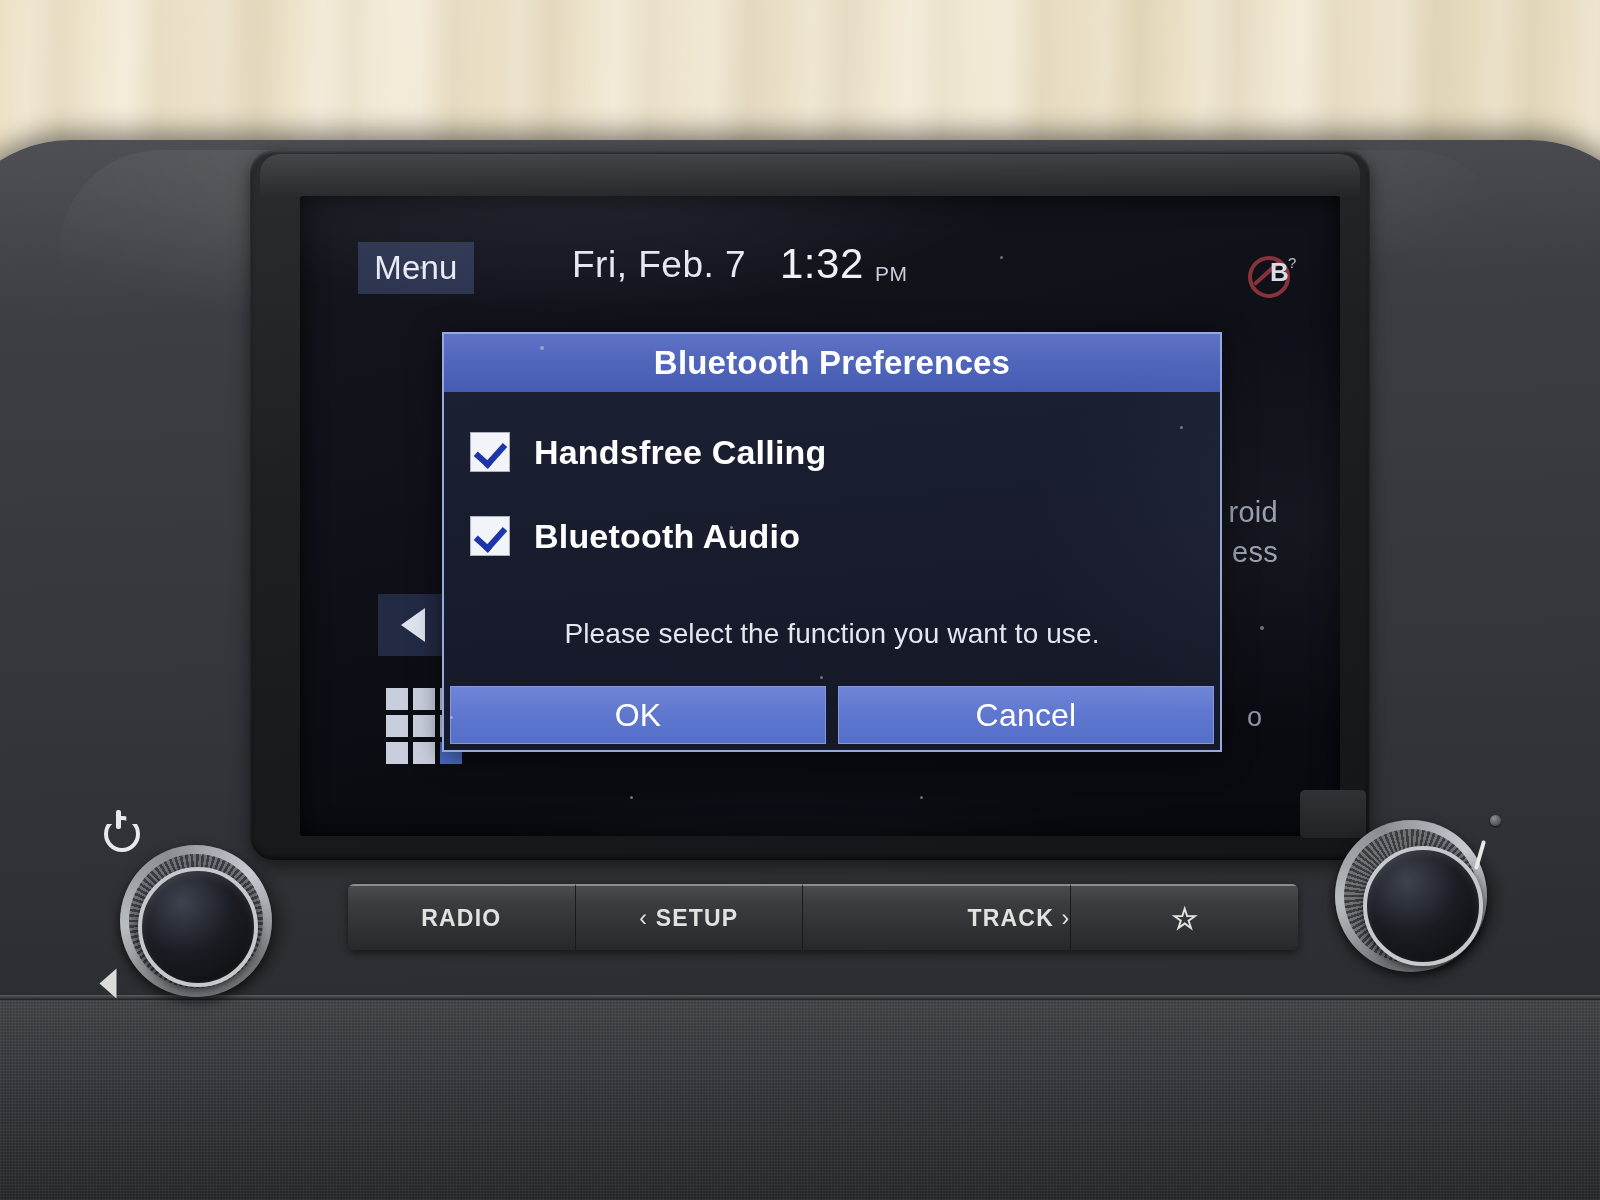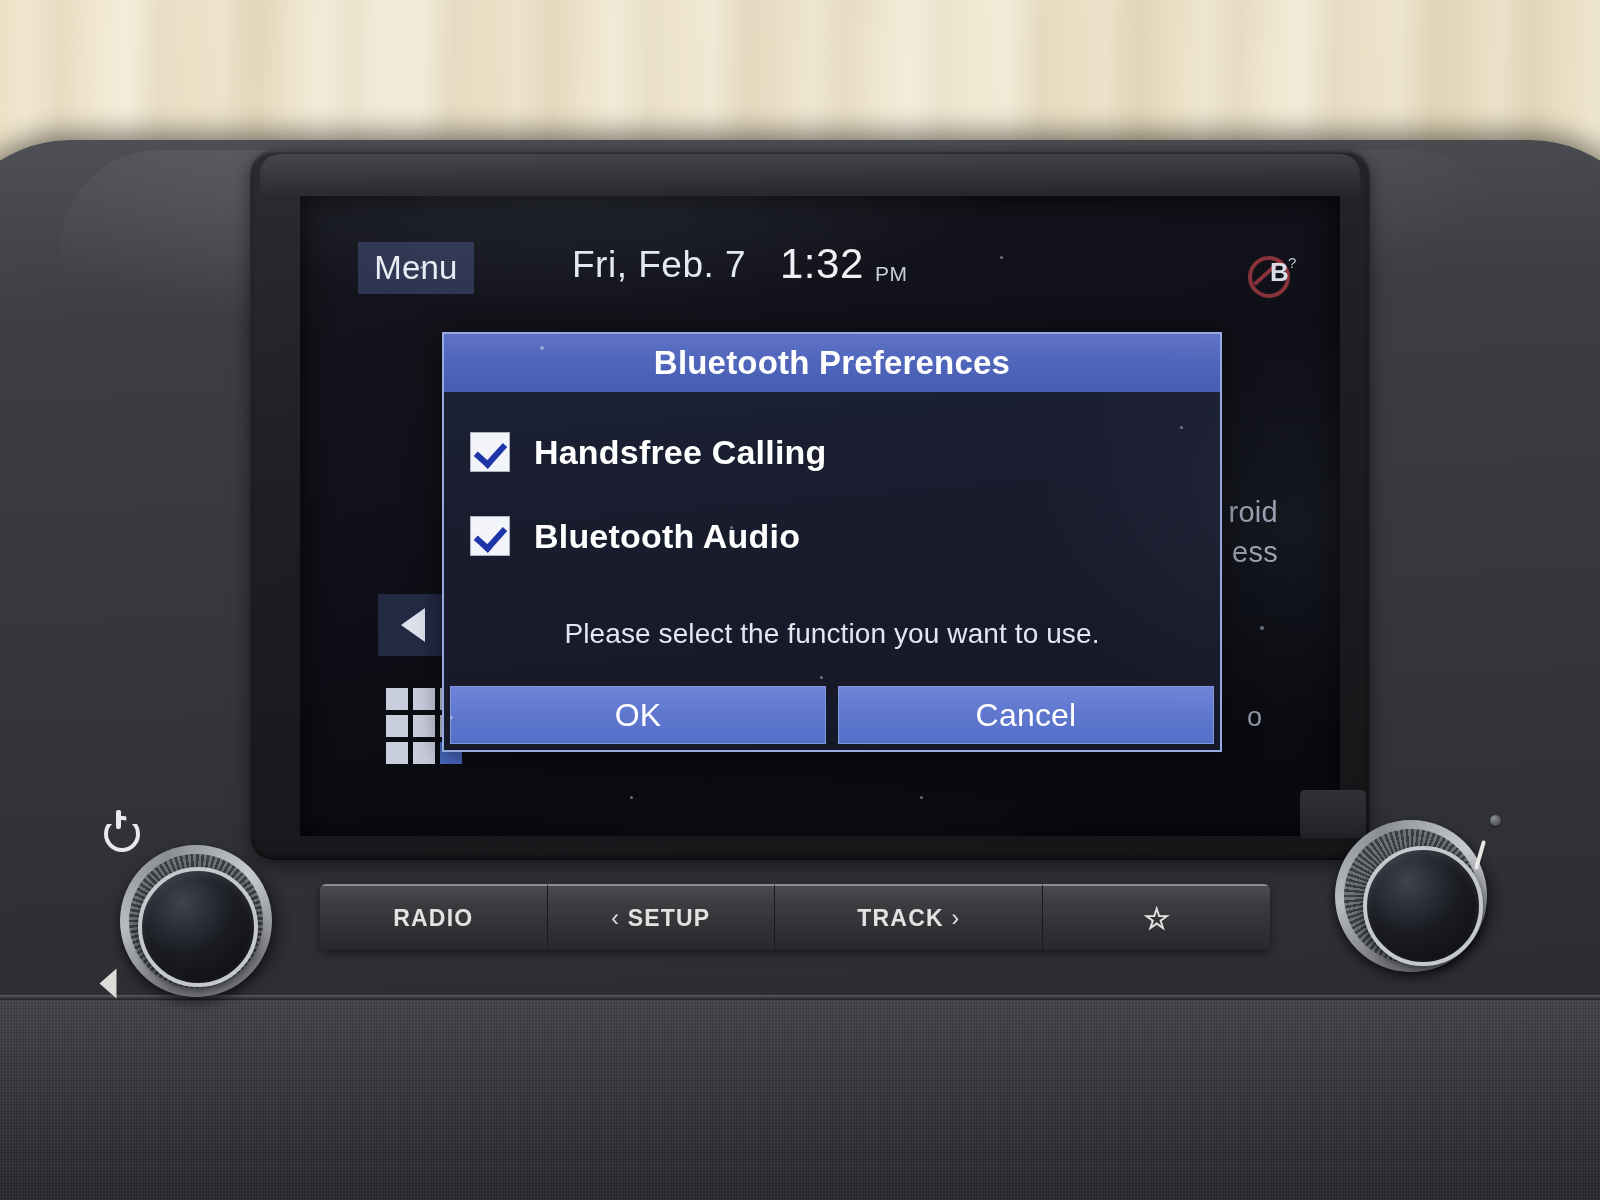--- a/index.html
+++ b/index.html
@@ -353,21 +353,21 @@
     display: flex;
     align-items: center;
     justify-content: center;
     letter-spacing: .2px;
     border: 1px solid #8297dd;
   }
 
   
   .btnstrip {
     position: absolute;
-    left: 320px;
+    left: 348px;
     top: 884px;
     width: 950px;
     height: 66px;
     display: flex;
     border-radius: 6px;
     overflow: hidden;
     box-shadow: 0 3px 8px rgba(0,0,0,.5);
   }
   .hw-btn {
     flex: 1;
@@ -379,21 +379,21 @@
     font-weight: bold;
     letter-spacing: 1.2px;
     display: flex;
     align-items: center;
     justify-content: center;
     position: relative;
   }
   .hw-btn:last-child { border-right: none; }
   .hw-btn .chev { font-size: 23px; font-weight: normal; }
   .hw-btn.star { font-size: 30px; letter-spacing: 0; }
-  .hw-btn.wide { flex: 1.18; }
+  .hw-btn.wide { flex: 1.18; justify-content: flex-end; }
 
   
   .knob-wrap { position: absolute; }
   .knob-shadow {
     position: absolute;
     width: 190px; height: 160px;
     background: radial-gradient(ellipse at 52% 52%, rgba(0,0,0,.72), rgba(0,0,0,0) 66%);
     border-radius: 50%;
   }
   .knob-outer {

